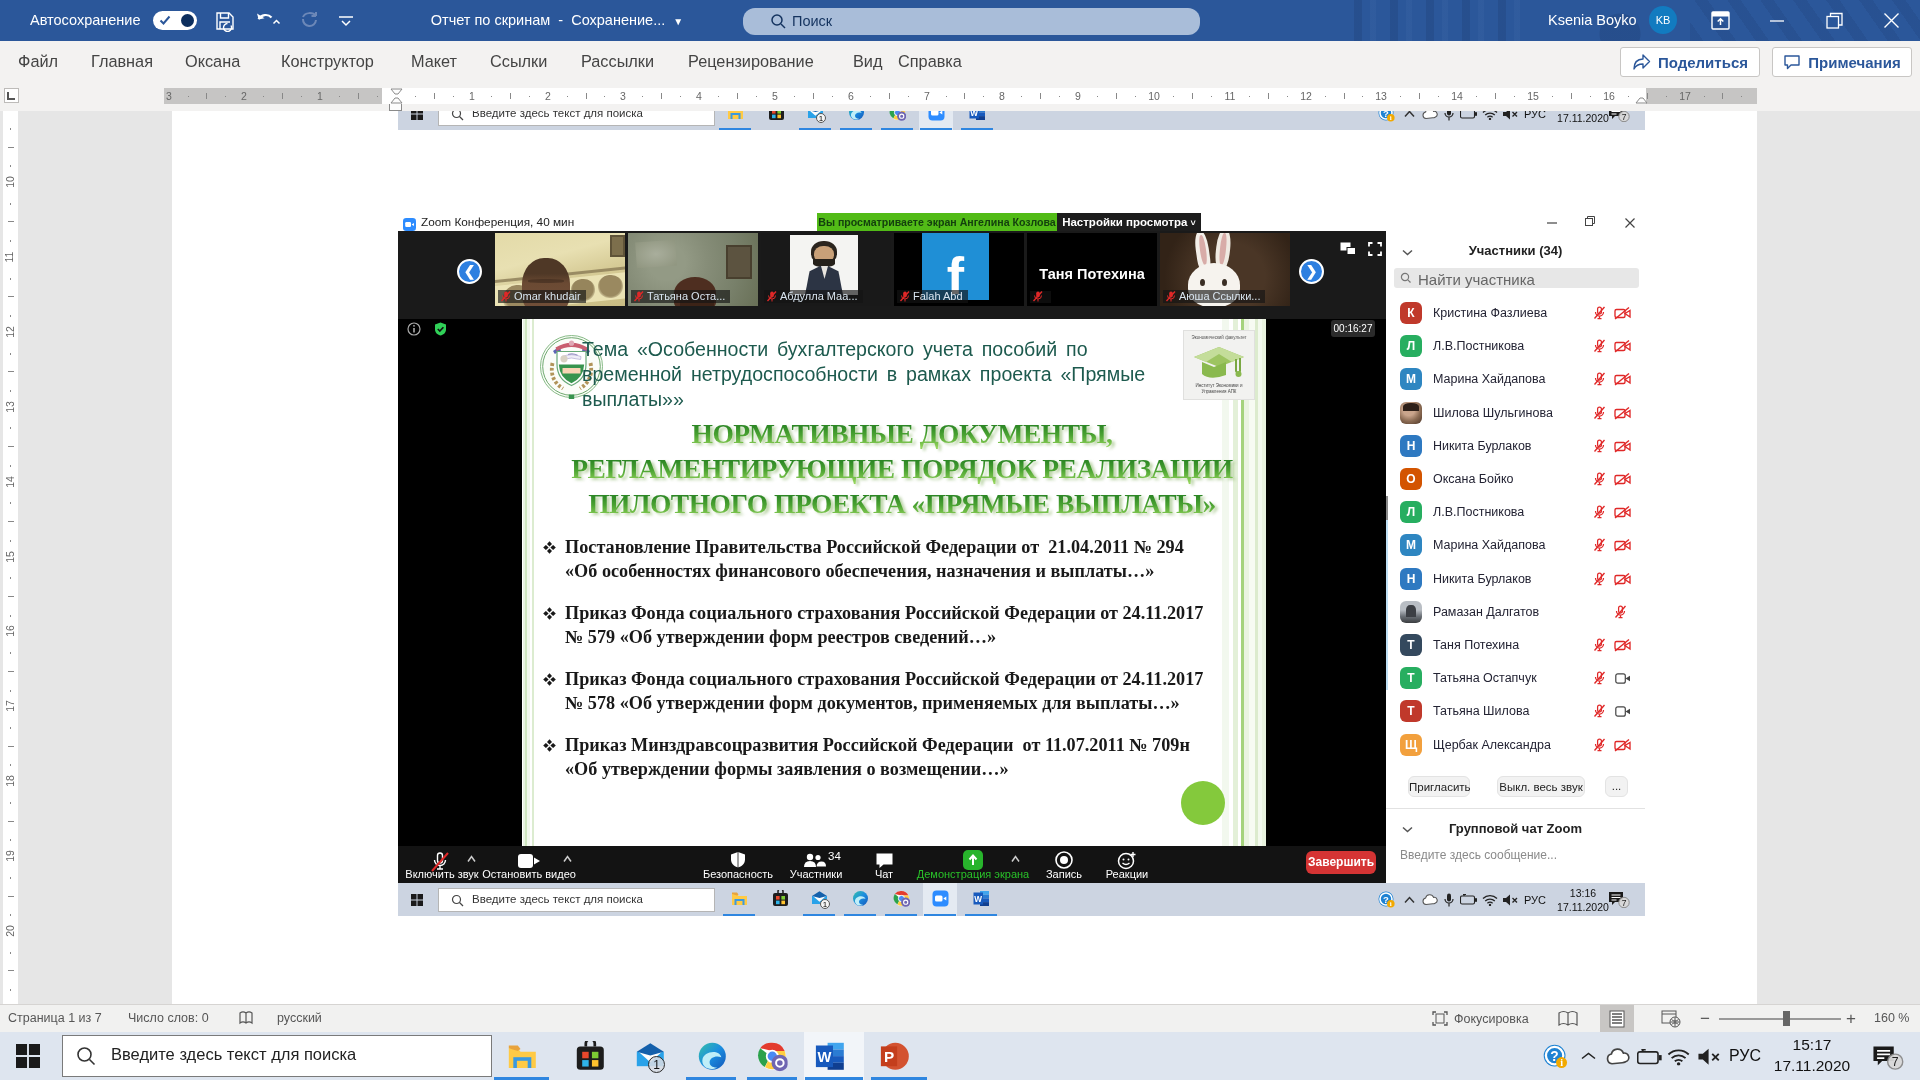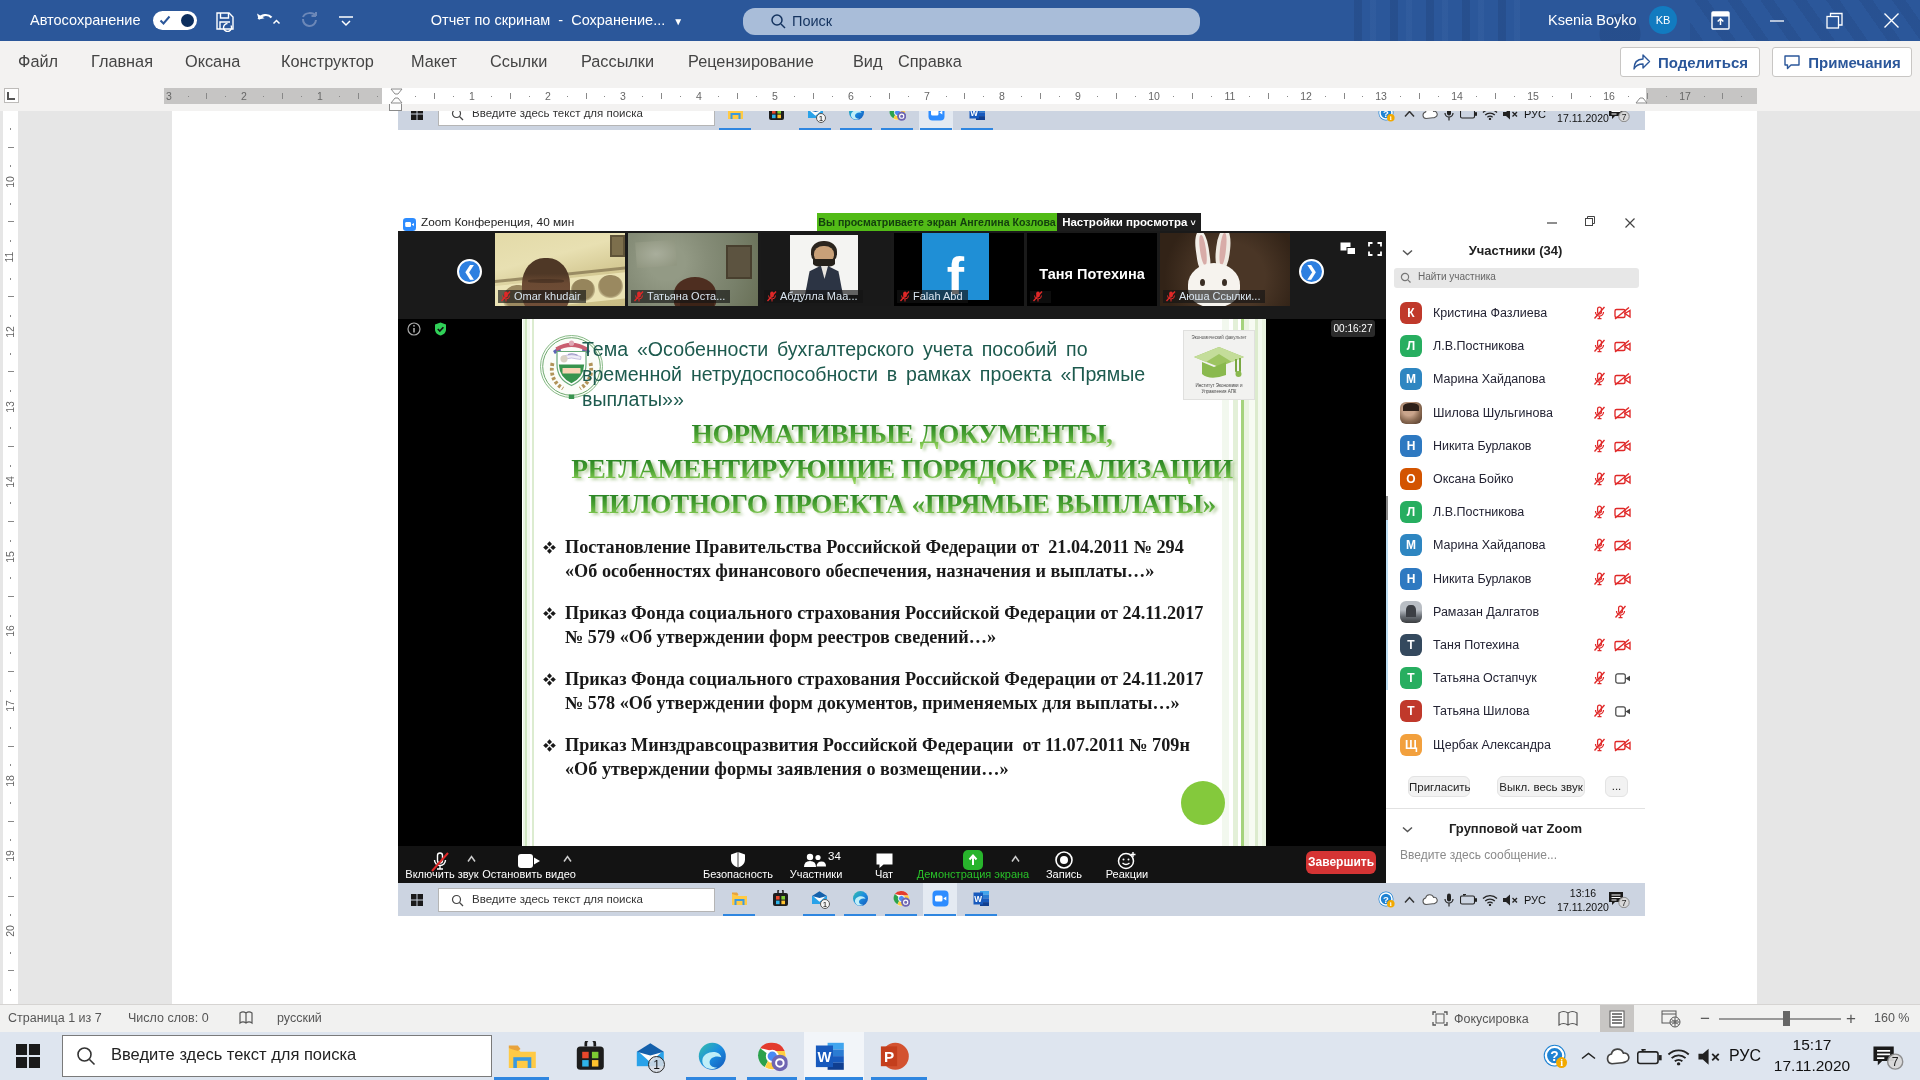--- a/index.html
+++ b/index.html
@@ -687,21 +687,21 @@
           <div style="position:absolute;inset:0;background:#fff"></div>
           <svg style="position:absolute;left:16px;top:18px" width="11" height="7" viewBox="0 0 11 7">
             <path d="M1 1.5 L5.5 5.5 L10 1.5" stroke="#555" stroke-width="1.5" fill="none"></path>
           </svg>
           <div style="position:absolute;left:0;top:12px;width:259px;text-align:center;font-size:13px;font-weight:700;color:#222">Участники (34)</div>
           <div style="position:absolute;left:8px;top:37px;width:245px;height:20px;background:#e7e7e7;border-radius:3px">
 <svg style="position:absolute;left:6px;top:4px" width="12" height="12" viewBox="0 0 12 12">
               <circle cx="5" cy="5" r="3.6" stroke="#777" stroke-width="1.2" fill="none"></circle>
               <path d="M7.8 7.8 l2.7 2.7" stroke="#777" stroke-width="1.2"></path>
             </svg>
-<span style="position:absolute;left:24px;top:3px;font-size:10px;color:#666">Найти участника</span>
+<span style="position:absolute;left:24px;top:3px;font-size:15px;color:#666">Найти участника</span>
           </div>
           <div class="prow" style="top:71.0px">
             <div class="pavatar" style="background:#c0392b">К</div>
             <div class="pname">Кристина Фазлиева</div>
             <svg style="position:absolute;left:207px;top:4px" width="13" height="14" viewBox="0 0 13 14">
               <rect x="4.6" y="1" width="3.8" height="7" rx="1.9" fill="none" stroke="#e02828" stroke-width="1.25"></rect>
 <path d="M2.5 6 a4 4 0 0 0 8 0 M6.5 10 v2.5 M4.5 12.5 h4" stroke="#e02828" stroke-width="1.25" fill="none"></path>
 <path d="M1.5 12.5 L11.5 1" stroke="#e02828" stroke-width="1.4"></path>
             </svg>
             <svg style="position:absolute;left:228px;top:5px" width="17" height="13" viewBox="0 0 17 13">

